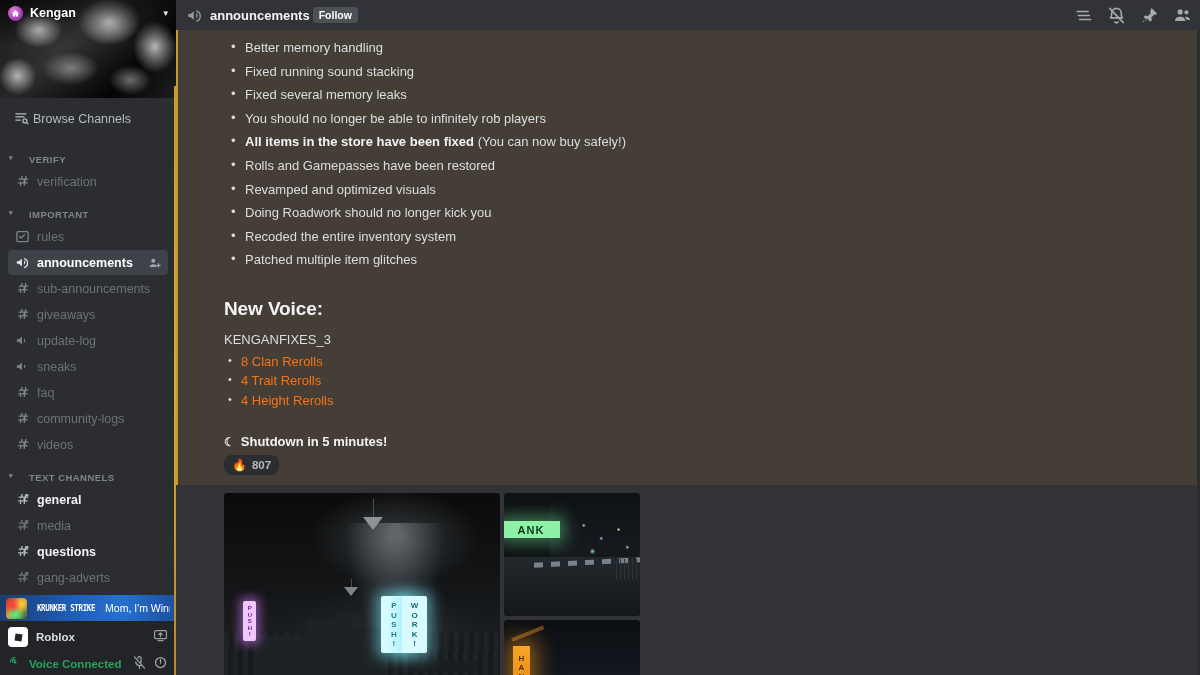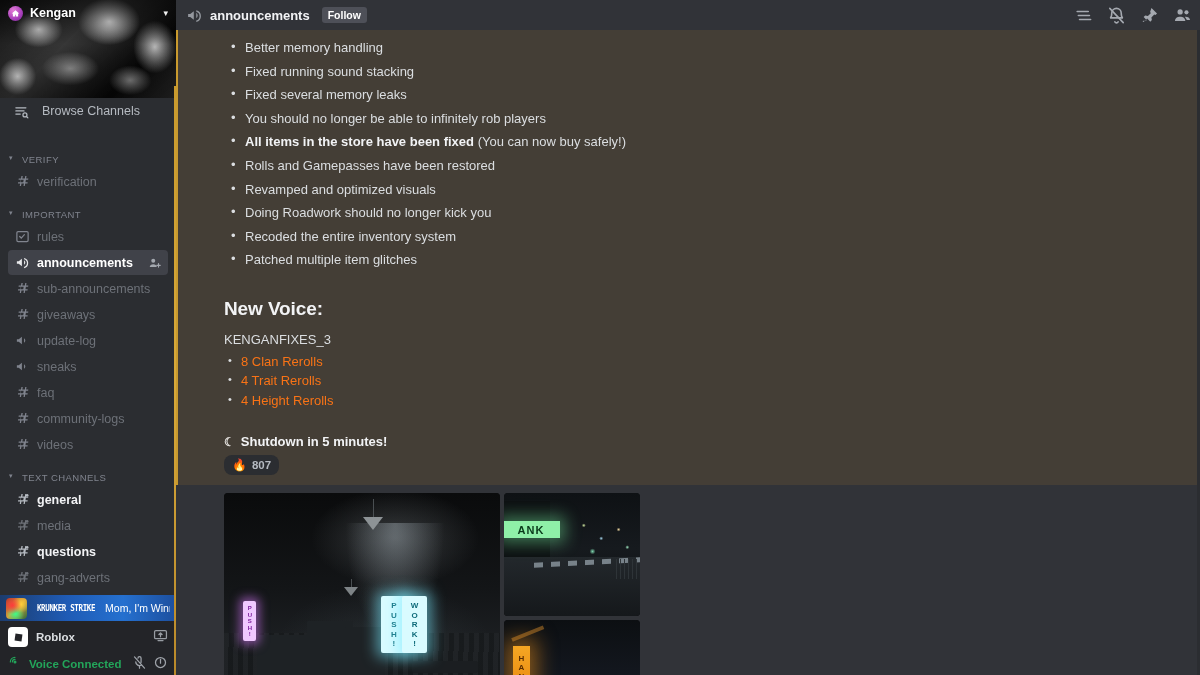--- a/index.html
+++ b/index.html
@@ -53,30 +53,30 @@
   }
   .server-badge svg { width: 9px; height: 9px; }
   .server-name {
     color: #fff; font-size: 12.5px; font-weight: bold;
     text-shadow: 0 1px 2px rgba(0,0,0,.75);
     white-space: nowrap; overflow: hidden;
   }
   .server-chevron { margin-left: auto; color: #fff; font-size: 9px; opacity: .95; }
 
   .browse-row {
-    display: flex; gap: 13px;
+    display: flex; align-items: center; gap: 4px;
     height: 30px; margin: 6px 8px 2px 8px; padding: 0 6px;
     border-radius: 4px; cursor: pointer;
   }
   .browse-row .lbl { color: #b5bac1; font-size: 12.5px; }
 
   .chan-scroll { flex: 1; overflow: hidden; padding-top: 4px; }
   .cat {
-    display: flex; gap: 7px;
-    color: #80848e; font-size: 9.5px; font-weight: normal;
+    display: flex; gap: 14px;
+    color: #80848e; font-size: 9.5px; font-weight: bold;
     letter-spacing: .45px; text-transform: uppercase;
     padding: 14px 8px 3px 9px; cursor: pointer;
   }
   .cat .caret { font-size: 7px; margin-right: 2px; }
   .chan {
     display: flex; align-items: center; gap: 7px;
     height: 25px; margin: 1px 8px; padding: 0 6px;
     border-radius: 4px; cursor: pointer; position: relative;
   }
   .chan .nm { font-size: 12.5px; color: #80848e; white-space: nowrap; overflow: hidden; }
@@ -147,21 +147,21 @@
   
   .main { flex: 1; display: flex; flex-direction: column; background: #313338; min-width: 0; }
   .topbar {
     height: 30px; background: #313338; flex: 0 0 30px;
     display: flex; align-items: center; padding: 0 8px 0 10px;
     box-shadow: 0 1px 0 rgba(0,0,0,.22);
   }
   .topbar .mega { width: 17px; height: 17px; margin-right: 7px; opacity: .75; }
   .topbar .title { color: #f2f3f5; font-size: 13px; font-weight: bold; }
   .follow-btn {
-    margin-left: 12px; background: #4e5058; color: #fff;
+    margin-left: 3px; background: #4e5058; color: #fff;
     font-size: 10.5px; font-weight: bold; border: 0;
     border-radius: 3px; padding: 2px 6px; cursor: pointer;
     font-family: "Liberation Sans", sans-serif;
   }
   .top-icons { margin-left: auto; display: flex; align-items: center; gap: 14px; }
   .top-icons .ti { width: 19px; height: 19px; cursor: pointer; opacity: .88; }
 
   .msgarea { flex: 1; position: relative; overflow: hidden; background: #313338; }
   .hl-block {
     position: relative; background: #443E36;

